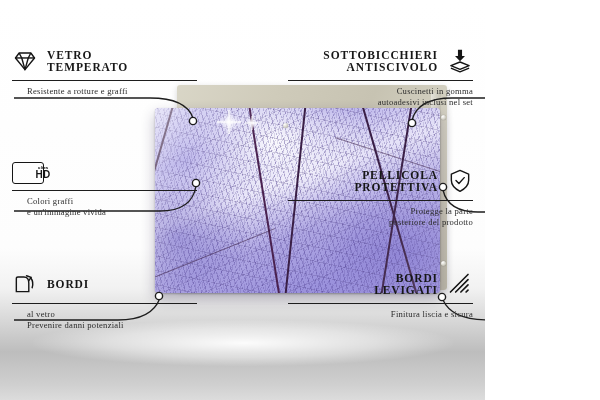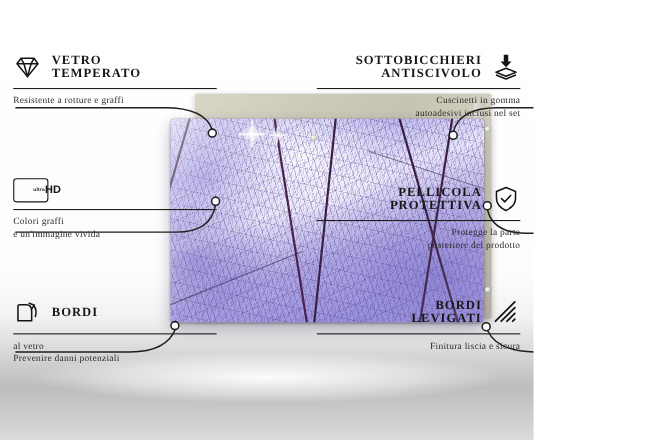--- a/index.html
+++ b/index.html
@@ -84,25 +84,25 @@
   .callout.right .co-head{flex-direction:row-reverse;align-items:center;}
   .co-icon{width:26px;height:26px;flex:0 0 26px;display:block;}
   .co-title{
     font-family:"Liberation Serif",serif;
     font-size:11.5px;line-height:12.5px;letter-spacing:.9px;
     color:#171717;font-weight:700;text-transform:uppercase;
   }
   .co-rule{height:1.2px;background:#1d1d1d;margin:6px 0 5px 0;}
   .co-sub{
     font-family:"Liberation Serif",serif;
-    font-size:8.6px;line-height:11px;color:#2b2b2b;letter-spacing:.25px;
+    font-size:8.6px;line-height:11px;color:#2b2b2b;letter-spacing:.25px;margin-left:15px;
   }
   .hd-badge{
     width:26px;height:22px;border:1.4px solid #151515;border-radius:3px;
-    display:flex;flex-direction:row;align-items:center;justify-content:center;
+    display:flex;flex-direction:column;align-items:center;justify-content:center;
     font-family:"Liberation Sans",sans-serif;color:#151515;box-sizing:border-box;padding-left:30px;
   }
   .hd-badge .u{font-size:4.4px;line-height:4.6px;letter-spacing:.2px;font-weight:700;}
   .hd-badge .d{font-size:10px;line-height:10px;font-weight:700;letter-spacing:.2px;}
 </style>
 </head>
 <body>
 
 <div id="stage">
 

